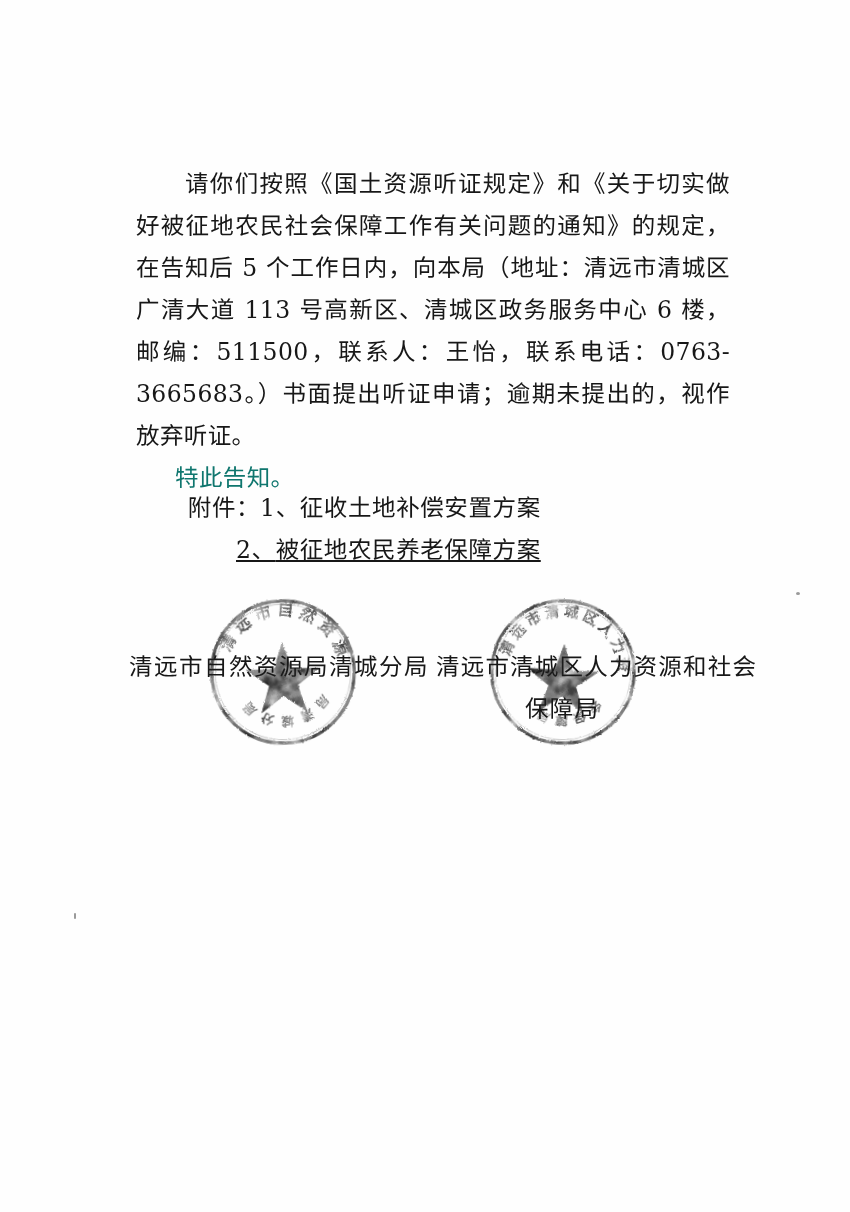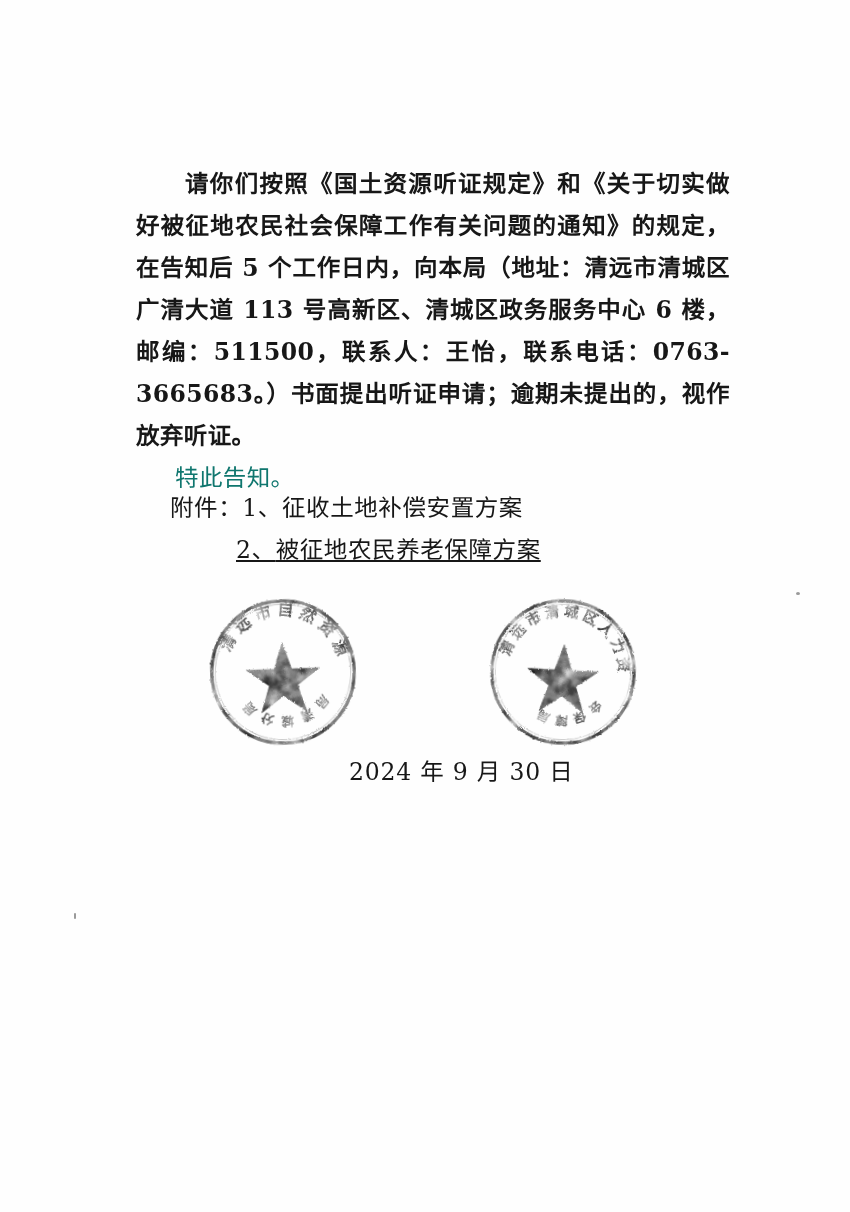--- a/index.html
+++ b/index.html
@@ -32,21 +32,20 @@
 
   .para {
     font-size: 23.5px;
     line-height: 42px;
     letter-spacing: 0.4px;
     text-align: justify;
     text-align-last: left;
     text-justify: inter-character;
     margin: 0;
     color: #171717;
-    font-weight: bold;
   }
   .para.indent {
     text-indent: 49px;
   }
 
   .notice-line {
     font-size: 23.5px;
     line-height: 42px;
     letter-spacing: 0.4px;
     margin: 0;
@@ -57,21 +56,21 @@
   
   .attachments {
     position: absolute;
     left: 170px;
     top: 487px;
     font-size: 23.5px;
     line-height: 42px;
     letter-spacing: 0.6px;
     color: #171717;
   }
-  .attach-row { white-space: nowrap; }
+  .attach-row { white-space: nowrap; text-align: right; }
   .attach-row.sub { padding-left: 66px; text-decoration: underline; }
   .attach-label { }
   .attach-num { }
 
   
   .sign-area {
     position: absolute;
     left: 0;
     top: 648px;
     width: 850px;
@@ -146,22 +145,26 @@
 
   <div class="attachments">
     <div class="attach-row">
       <span class="attach-label">附件：</span><span class="attach-num">1、</span><span>征收土地补偿安置方案</span>
     </div>
     <div class="attach-row sub">
       <span class="attach-num">2、</span><span>被征地农民养老保障方案</span>
     </div>
   </div>
 
-
-  <div class="doc-date">2024 年 9 月 30 日</div>
+  <div class="sign-area">
+    <div class="sign-left">清远市自然资源局清城分局</div>
+    <div class="sign-right">清远市清城区人力资源和社会</div>
+    <div class="sign-right-line2">保障局</div>
+  </div>
+
 
   <div class="seal seal-left">
     <svg viewBox="0 0 160 160" xmlns="http://www.w3.org/2000/svg">
       <defs>
         <path id="rimTopL" d="M 80,80 m -58,0 a 58,58 0 1,1 116,0" fill="none"></path>
         <path id="rimBotL" d="M 80,80 m 46,0 a 46,46 0 1,1 -92,0" fill="none"></path>
         <filter id="roughL" x="-20%" y="-20%" width="140%" height="140%">
           <feTurbulence type="fractalNoise" baseFrequency="0.75" numOctaves="3" seed="7" result="n"></feTurbulence>
           <feDisplacementMap in="SourceGraphic" in2="n" scale="2.4" xChannelSelector="R" yChannelSelector="G"></feDisplacementMap>
         </filter>

